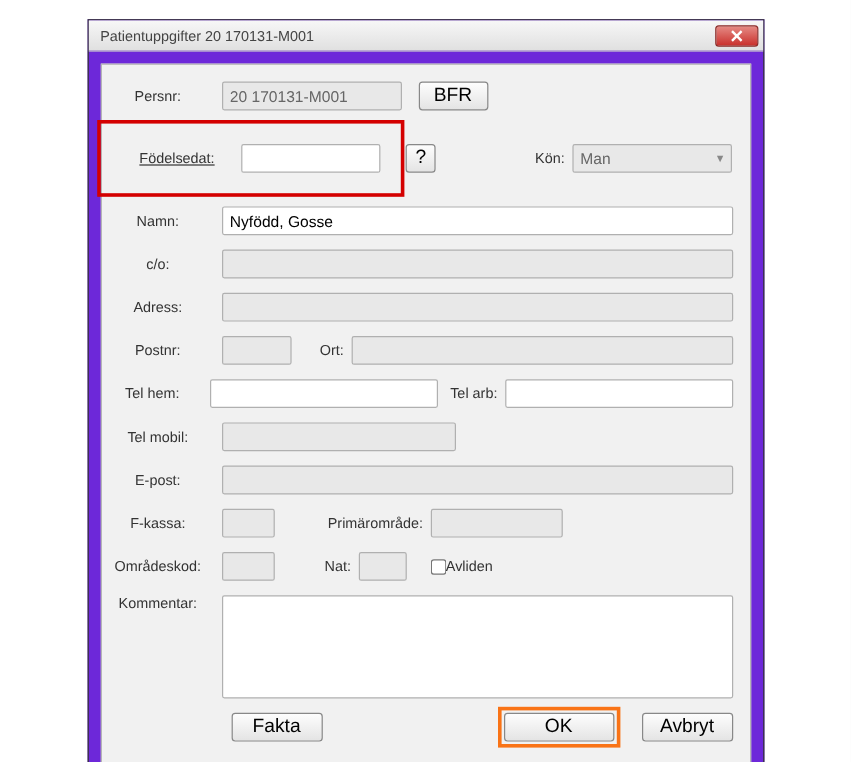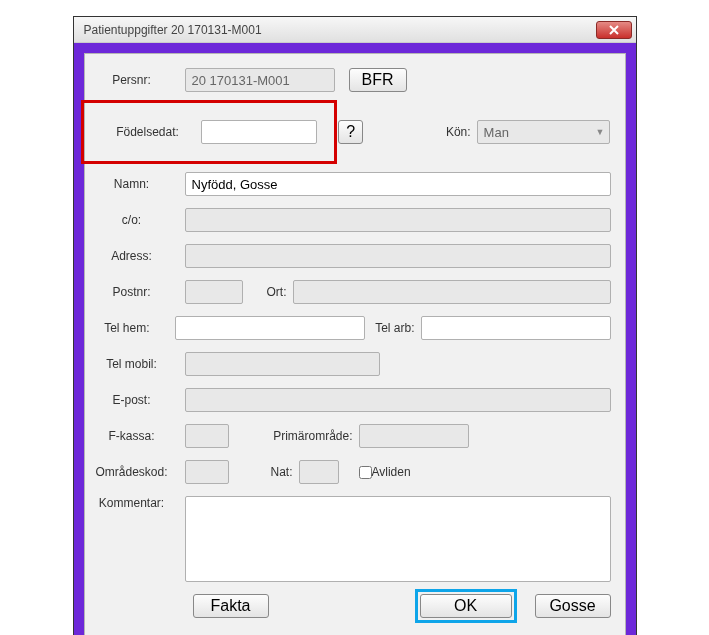--- a/index.html
+++ b/index.html
@@ -121,23 +121,24 @@
     top: 50%;
     transform: translateY(-50%);
     pointer-events: none;
     color: #888;
     font-size: 9px;
   }
   .highlight {
     border: 3px solid #d40000;
     padding: 17px;
     margin: -4px;
+    text-decoration: underline;
   }
   .highlight-ok {
-    border: 3px solid #0ea5e9;
+    border: 3px solid #f97316;
     padding: 2px;
     display: inline-block;
   }
   .button-row {
     position: absolute;
     bottom: 16px;
     left: 0;
     right: 14px;
     display: flex;
     align-items: center;
@@ -256,18 +257,18 @@
       <textarea style="flex: 1 1 0%; height: 86px;"></textarea>
     </div>
 
     <div class="button-row">
       <span style="width:108px"></span>
       <button style="width:76px">Fakta</button>
       <div class="btn-grp-right">
         <span class="highlight-ok">
           <button style="width:92px">OK</button>
         </span>
-        <button style="width:76px">Gosse</button>
+        <button style="width:76px">Avbryt</button>
       </div>
     </div>
 
   </div>
 </div>
 
 </body></html>

